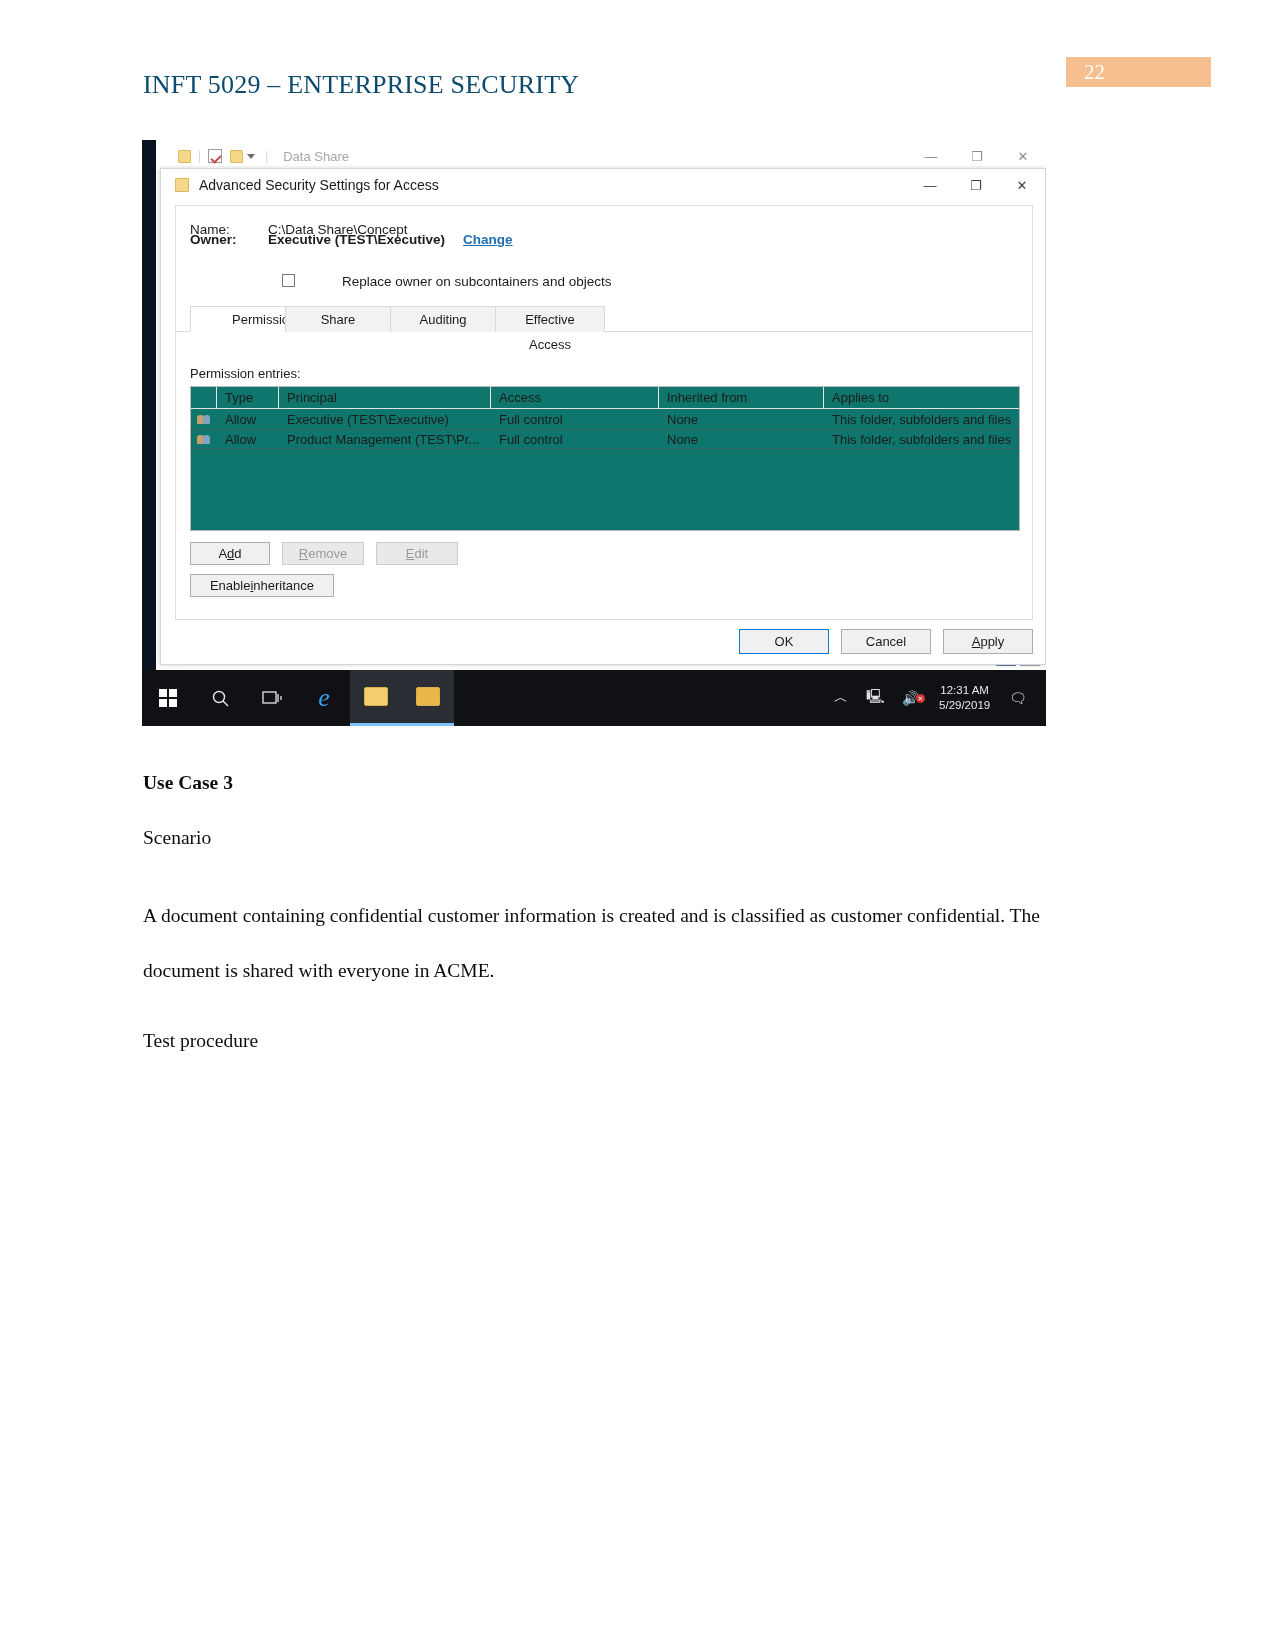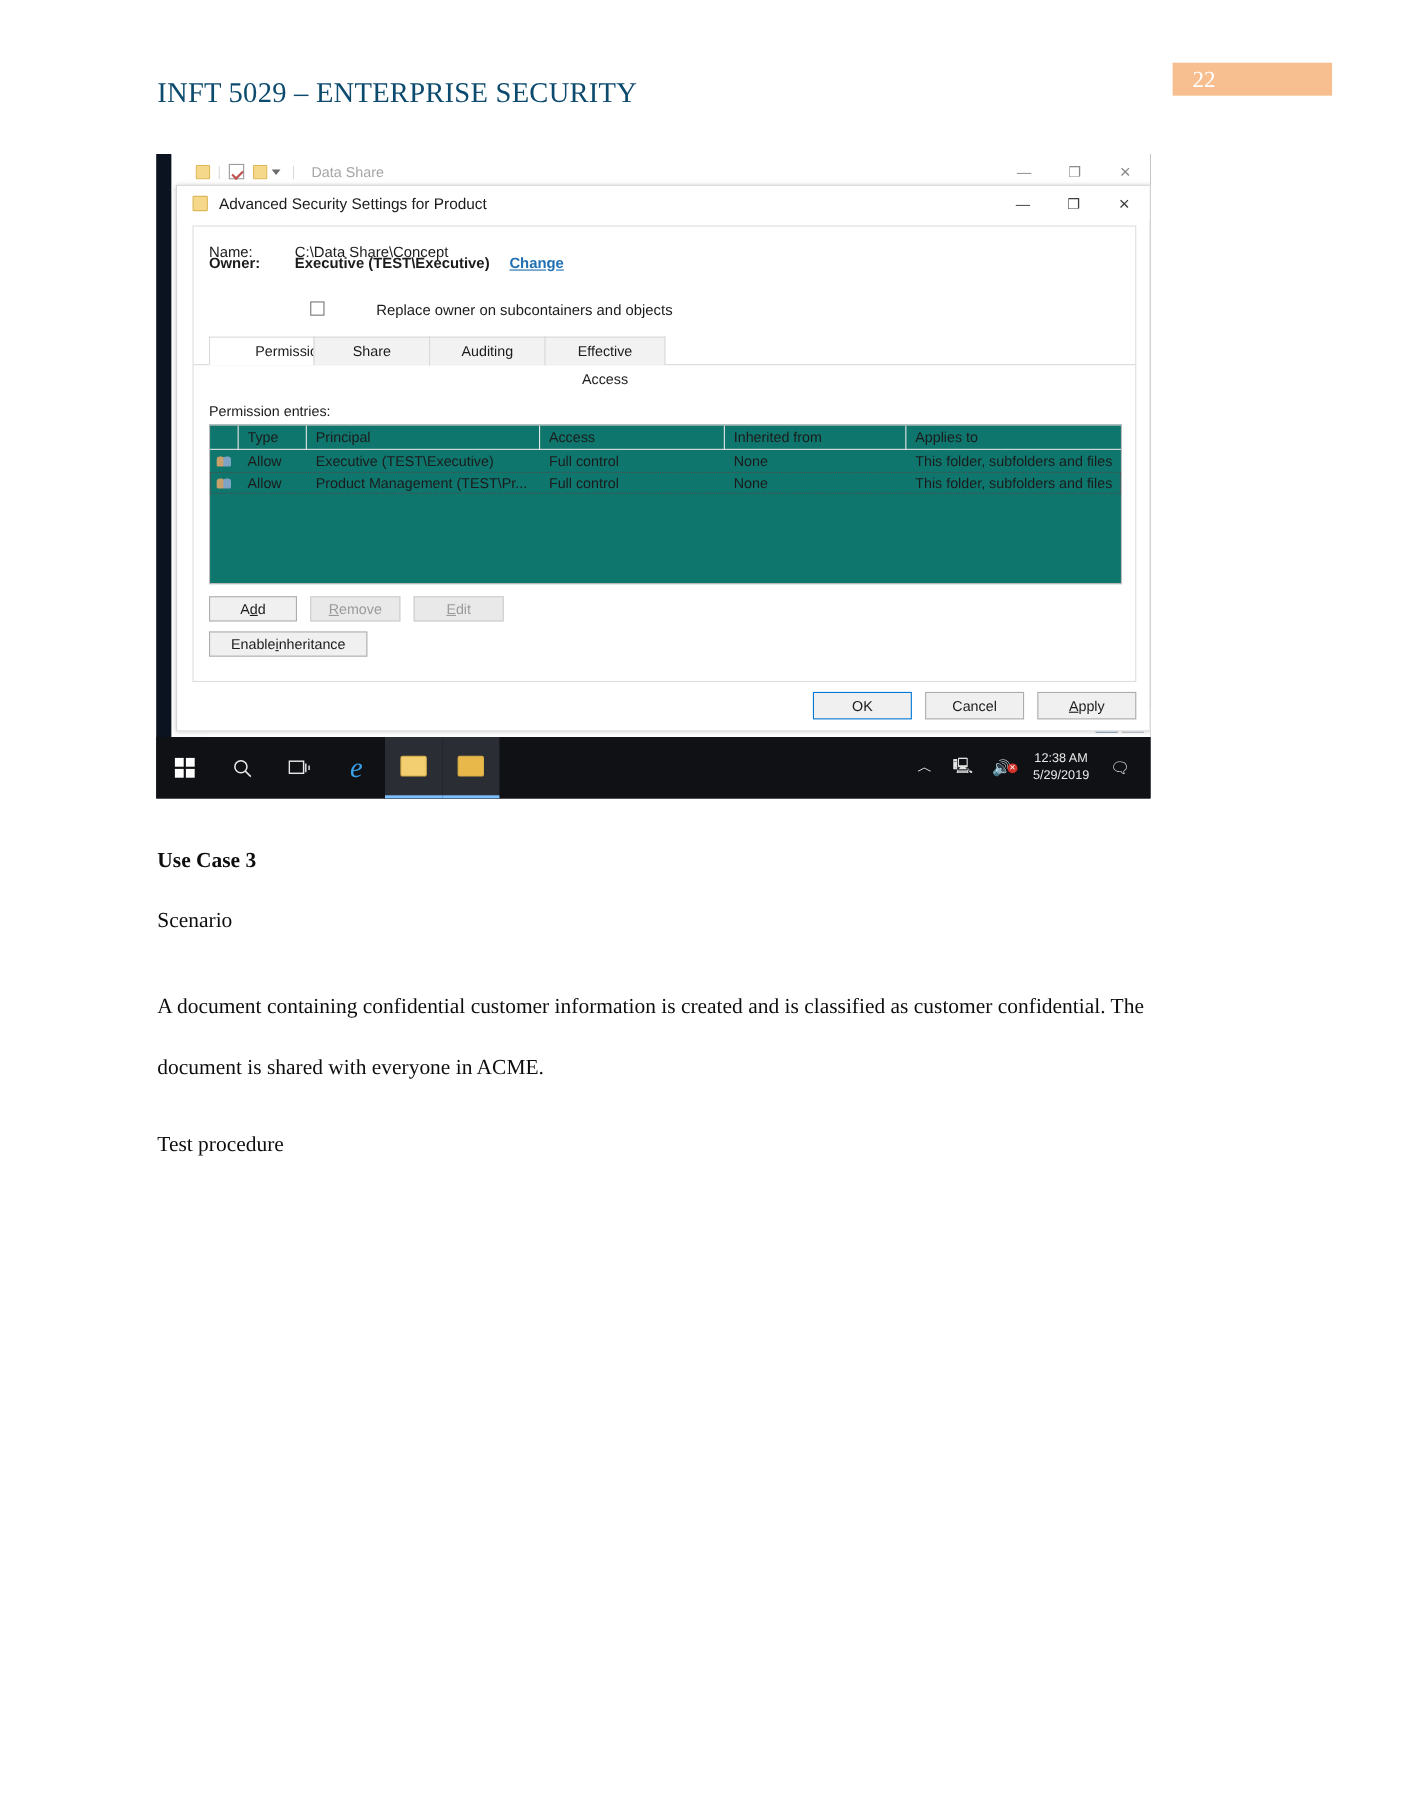--- a/index.html
+++ b/index.html
@@ -335,21 +335,21 @@
         <span class="viewbtn">
             <span>▥</span>
           </span>
       </span>
     </div>
   </div>
 
   <div class="dlg">
     <div class="dlg-titlebar">
       <span class="dlg-icon"></span>
-      <span class="dlg-title">Advanced Security Settings for Product</span>
+      <span class="dlg-title">Advanced Security Settings for Access</span>
       <div class="dlg-winbtns">
         <div class="dlg-winbtn">—</div>
         <div class="dlg-winbtn">❐</div>
         <div class="dlg-winbtn">✕</div>
       </div>
     </div>
 
     <div class="dlg-panel">
 
       <div class="field-row" style="position:absolute;left:0;top:16px;">
@@ -453,21 +453,21 @@
       </div>
     <div class="tb-item active">
         <span class="tb-folder open"></span>
       </div>
 
     <div class="tray">
       <span class="tray-ico">︿</span>
       <span class="tray-ico">🖳</span>
       <span class="tray-ico">🔊<span class="mute-x">✕</span></span>
       <span class="tray-clock">
-        <div>12:38 AM</div>
+        <div>12:31 AM</div>
         <div>5/29/2019</div>
       </span>
       <span class="tray-ico">🗨</span>
     </div>
   </div>
 </div>
 
 <div class="doc-text doc-bold" style="top:772px;">Use Case 3</div>
 <div class="doc-text" style="top:827px;">Scenario</div>
 <div class="para" style="top:888px;">A document containing confidential customer information is created and is classified as customer confidential. The document is shared with everyone in ACME.</div>

